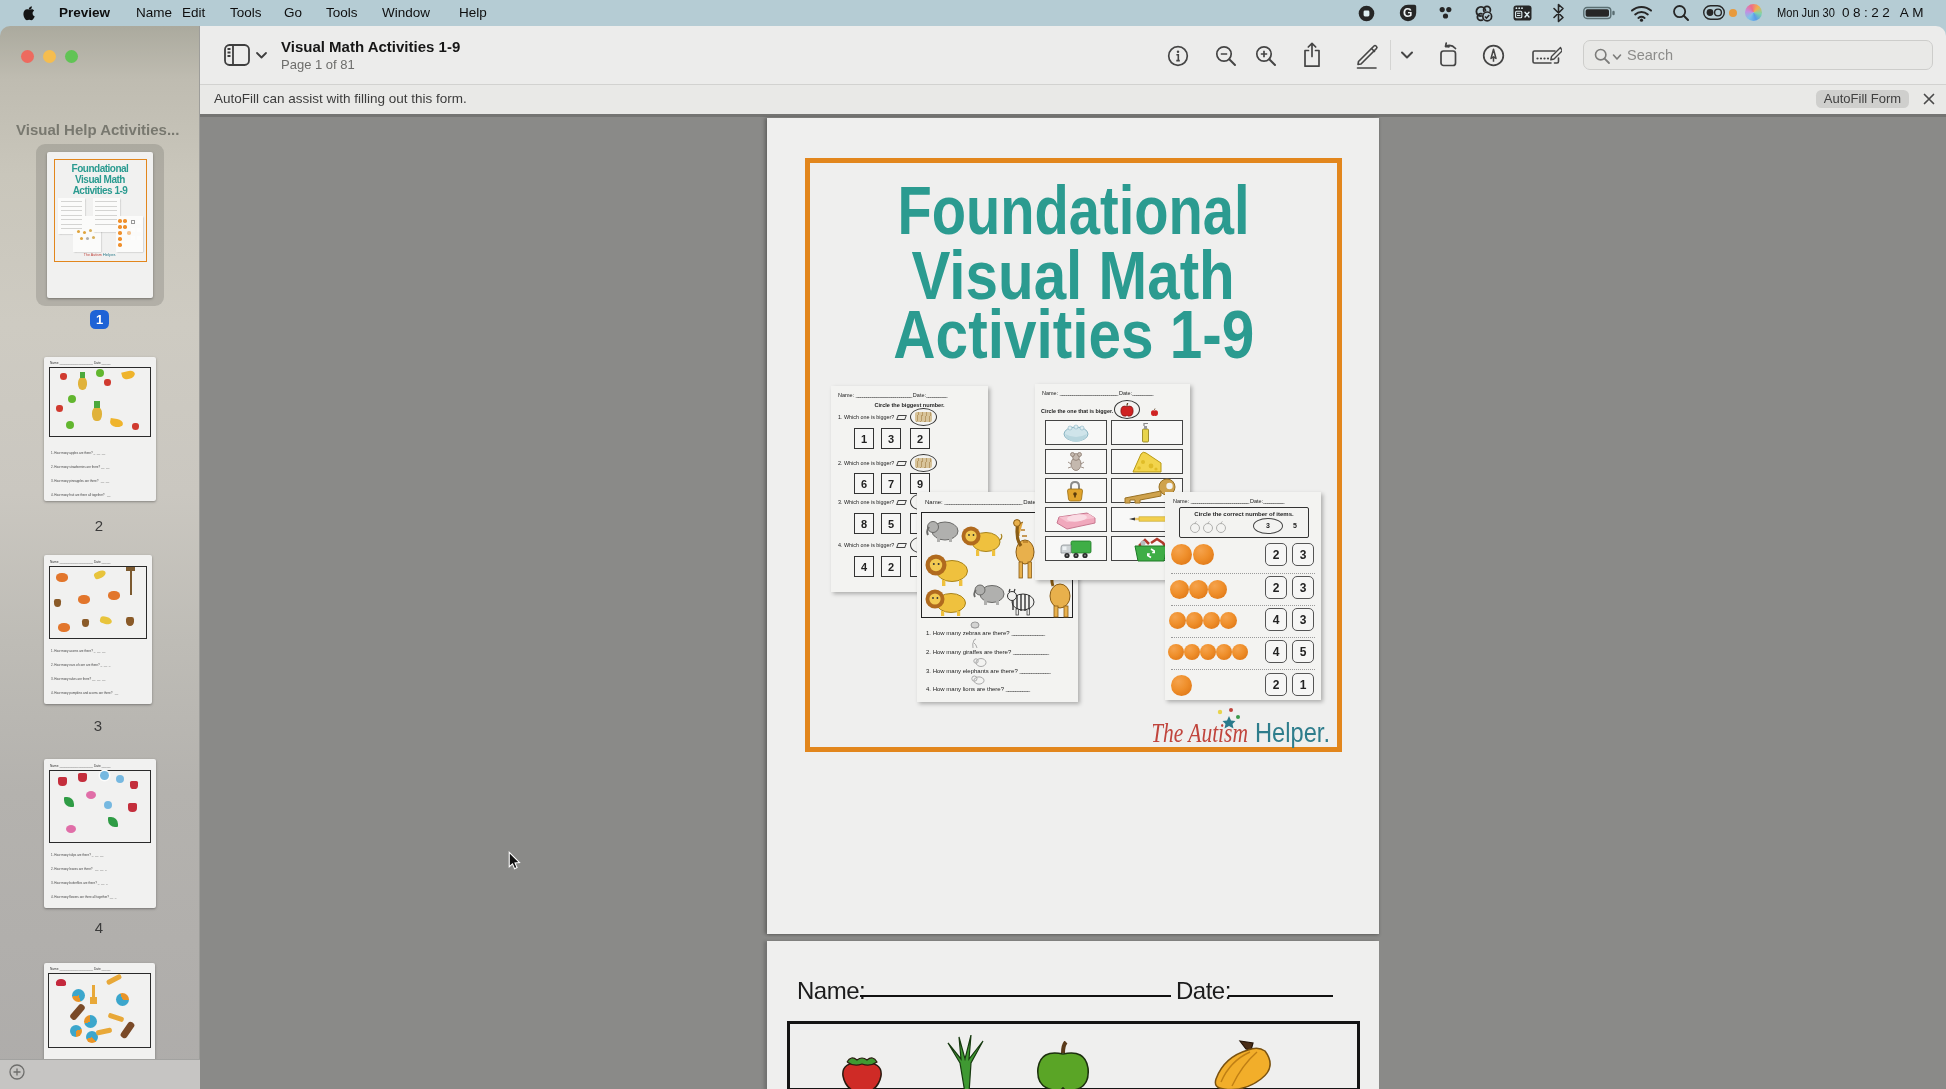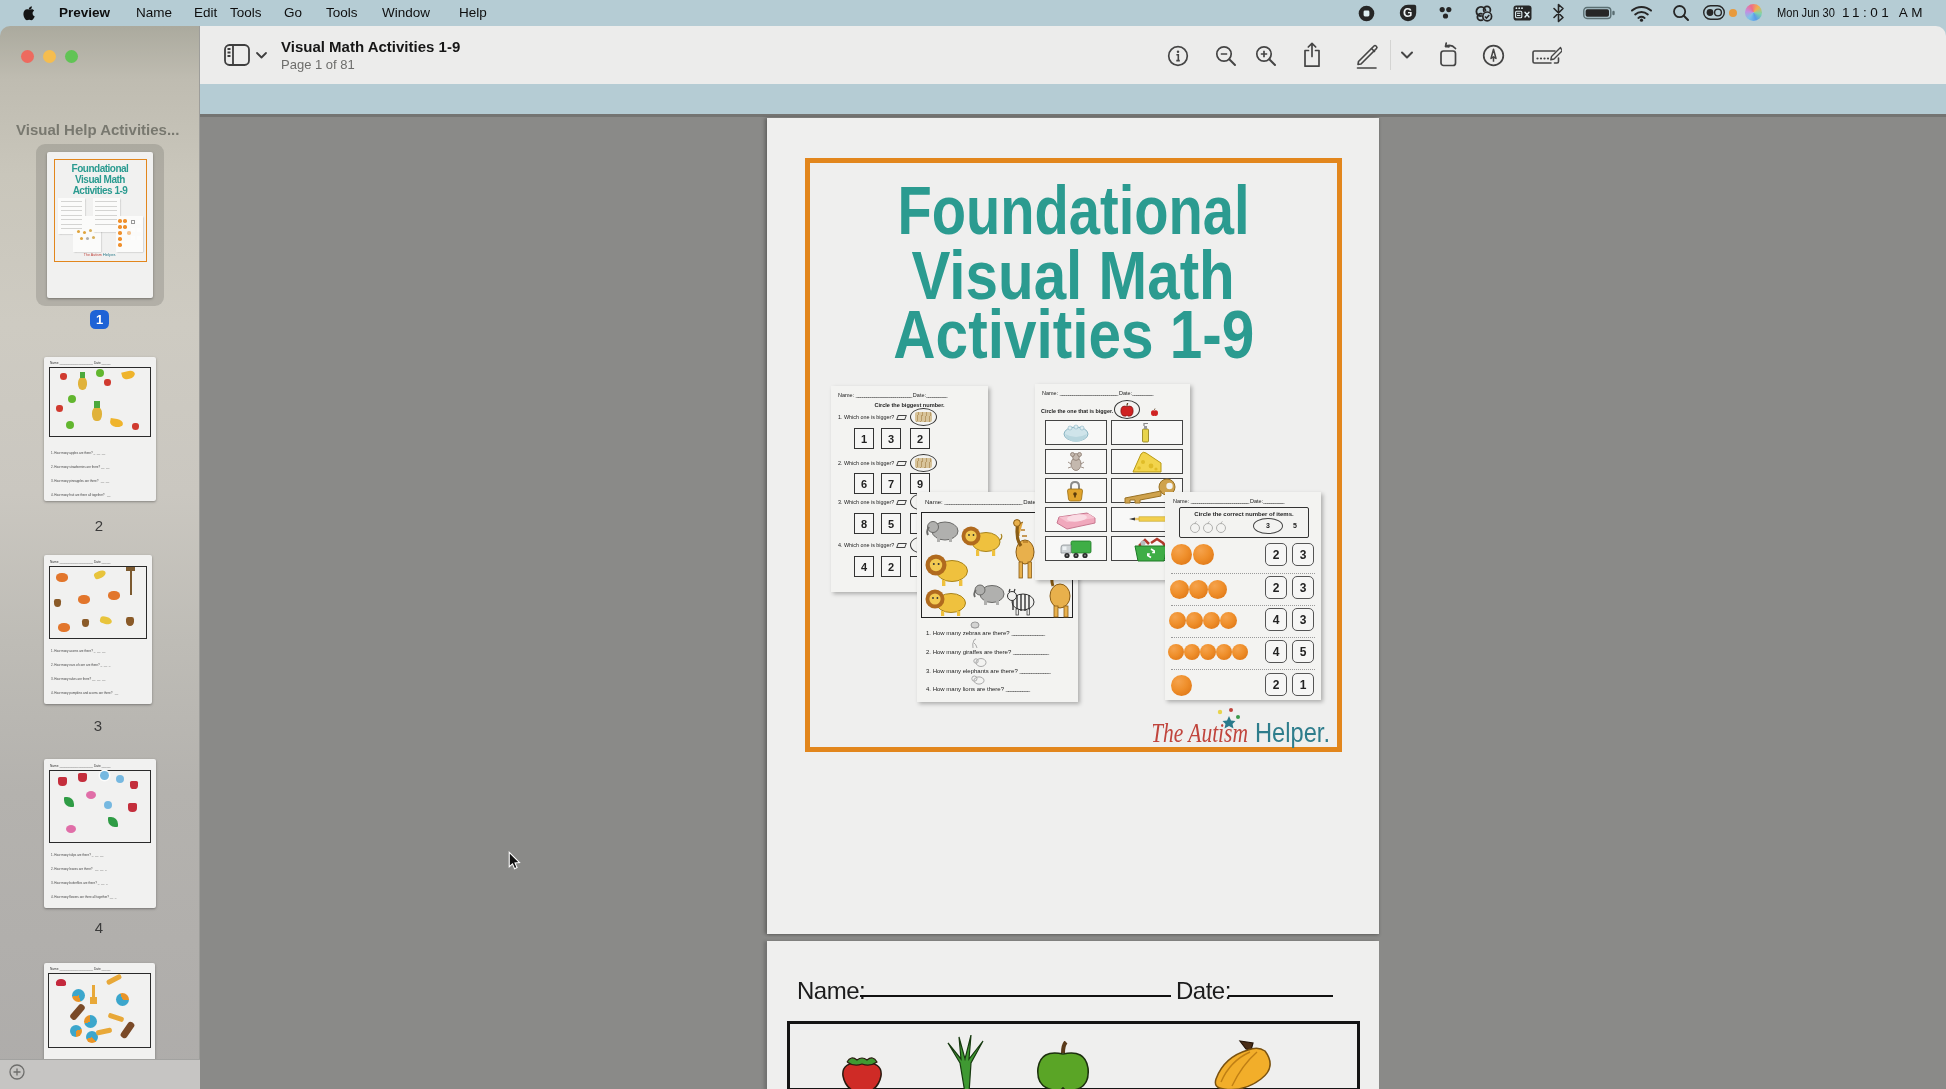--- a/index.html
+++ b/index.html
@@ -213,24 +213,41 @@
           <g fill="none" stroke="#454545" stroke-width="1.6" stroke-linejoin="round" stroke-linecap="round">
             <path d="M24 6 H3.5 Q2 6 2 7.5 V16.5 Q2 18 3.5 18 H20"></path>
             <path d="M23.5 18 H26 Q27.5 18 27.5 16.5 V13"></path>
             <path d="M29.5 2.5 L20.5 11.5 L19.8 14.8 L23 14 L30.5 6.5 Q31.5 5.5 30.5 4.5 Z" stroke-width="1.4"></path>
           </g>
           <circle cx="6.5" cy="13.5" r="1.1" fill="#454545"></circle>
           <circle cx="10" cy="13.5" r="1.1" fill="#454545"></circle>
           <circle cx="13.5" cy="13.5" r="1.1" fill="#454545"></circle>
           <circle cx="17" cy="13.5" r="1.1" fill="#454545"></circle>
         </svg>
+      <div class="abs" style="left:1383px;top:14px;width:350px;height:30px;background:#e9e9e7;border:1px solid #cdcdcb;border-radius:7px;">
+        <svg class="abs" style="left:10px;top:7px;" width="17" height="17" viewBox="0 0 17 17">
+            <circle cx="6.7" cy="6.7" r="5.2" fill="none" stroke="#7c7c7a" stroke-width="1.6"></circle>
+            <path d="M10.6 10.6 L15 15" stroke="#7c7c7a" stroke-width="1.8" stroke-linecap="round"></path>
+          </svg>
+        <svg class="abs" style="left:28px;top:12px;" width="10" height="8" viewBox="0 0 10 8">
+            <path d="M1.5 2 L5 6 L8.5 2" fill="none" stroke="#7c7c7a" stroke-width="1.6" stroke-linecap="round" stroke-linejoin="round"></path>
+          </svg>
+        <span class="abs" style="left:43px;top:6px;font-size:14.5px;color:#8c8c8a;">Search</span>
+      </div>
     </div>
     <div class="tlight" style="left:20.5px;background:#ED6A5F;"></div>
     <div class="tlight" style="left:42.5px;background:#F5BD4F;"></div>
     <div class="tlight" style="left:64.5px;background:#61C455;"></div>
+    <div id="autofillbar">
+      <span style="position:absolute;left:14px;top:6px;">AutoFill can assist with filling out this form.</span>
+      <div class="abs" style="left:1616px;top:5px;width:93px;height:18px;background:#cfcfcd;border-radius:5.5px;text-align:center;font-size:13px;color:#404040;line-height:18px;">AutoFill Form</div>
+      <svg class="abs" style="left:1723px;top:8px;" width="12" height="12" viewBox="0 0 12 12">
+          <path d="M1.5 1.5 L10.5 10.5 M10.5 1.5 L1.5 10.5" stroke="#4a4a4a" stroke-width="1.7" stroke-linecap="round"></path>
+        </svg>
+    </div>
     <div id="content">
       <div id="page1">
         <div id="orangebox"></div>
         <div class="titleline" style="top:53px;"><span id="t1" style="transform:scaleX(0.813);">Foundational</span></div>
         <div class="titleline" style="top:118px;"><span id="t2" style="transform:scaleX(0.846);">Visual Math</span></div>
         <div class="titleline" style="top:177px;"><span id="t3" style="transform:scaleX(0.848);">Activities 1-9</span></div>
         <div class="sheet" id="sheetA" style="left:64px;top:268px;width:157px;height:206px;z-index:1;">
           <div class="ttext" style="left:7px;top:6px;font-size:5.5px;">Name: <span style="letter-spacing:-1px;">___________________________</span> Date:<span style="letter-spacing:-1px;">__________</span></div>
           <div class="ttext" style="left:0;top:16px;width:157px;text-align:center;font-size:5.6px;font-weight:bold;">Circle the biggest number.</div>
           <div class="ttext" style="left:7px;top:28px;font-size:5.4px;">1. Which one is bigger?</div>
@@ -532,21 +549,21 @@
           <path d="M1.5 1.5 L1.5 19 L5.5 15.5 L8 21.5 L11 20 L8.5 14.5 L14 14 Z" fill="#111" stroke="#fff" stroke-width="1.3"></path>
         </svg>
     </div>
   </div>
   <div id="menubar">
     <svg class="abs" style="left:21px;top:5px;" width="16" height="17" viewBox="0 0 16 17">
       <path fill="#141414" d="M11.2 4.3c-.9 0-2 .6-2.6.6-.7 0-1.6-.6-2.6-.6C4.2 4.3 2.4 5.9 2.4 9c0 2.9 2.1 6.2 3.5 6.2.7 0 1.4-.5 2.3-.5.9 0 1.5.5 2.3.5 1.5 0 3-2.8 3.2-3.9-1.2-.4-2.1-1.6-2.1-2.9 0-1.2.6-2.1 1.5-2.7-.5-.8-1.3-1.4-1.9-1.4zM10.8 1.2c-.8.1-1.8.6-2.3 1.3-.5.6-.9 1.5-.7 2.4.9 0 1.8-.5 2.4-1.2.5-.7.8-1.6.6-2.5z"></path>
     </svg>
     <span class="mi" style="left:59px;font-weight:bold;">Preview</span>
     <span class="mi" style="left:136px;">Name</span>
-    <span class="mi" style="left:194px;">Edit</span>
+    <span class="mi" style="left:182px;">Edit</span>
     <span class="mi" style="left:230px;">Tools</span>
     <span class="mi" style="left:284px;">Go</span>
     <span class="mi" style="left:326px;">Tools</span>
     <span class="mi" style="left:382px;">Window</span>
     <span class="mi" style="left:459px;">Help</span>
     <svg class="abs" style="left:1358px;top:4.5px;" width="17" height="17" viewBox="0 0 17 17">
         <circle cx="8.5" cy="8.5" r="7.8" fill="#262626"></circle>
         <rect x="5.6" y="5.6" width="5.8" height="5.8" rx="1.4" fill="#dfeef2"></rect>
       </svg>
     <svg class="abs" style="left:1399px;top:4px;" width="18" height="18" viewBox="0 0 18 18">
@@ -599,15 +616,15 @@
       </svg>
     <svg class="abs" style="left:1703px;top:5px;" width="22" height="15" viewBox="0 0 22 15">
         <rect x="0.7" y="0.7" width="20.6" height="13.6" rx="6.8" fill="none" stroke="#262626" stroke-width="1.4"></rect>
         <circle cx="7" cy="7.5" r="3.4" fill="#262626"></circle>
         <circle cx="15" cy="7.5" r="3.4" fill="none" stroke="#262626" stroke-width="1.4"></circle>
       </svg>
     <circle class="abs"></circle>
     <div class="abs" style="left:1729px;top:9px;width:8px;height:8px;border-radius:50%;background:#e89a3c;"></div>
     <div class="abs" style="left:1745px;top:4px;width:17px;height:17px;border-radius:50%;background:conic-gradient(from 220deg,#7ec4e8,#c58ee0,#ee6d8a,#f2b04c,#7fd4a9,#5a9ce8,#7ec4e8);"></div>
     <span class="mi" style="left:1777px;font-size:13.5px;transform:scaleX(0.82);transform-origin:left center;display:inline-block;">Mon Jun 30</span>
-    <span class="mi" style="left:1842px;font-size:13.5px;letter-spacing:3.5px;">11:01 AM</span>
+    <span class="mi" style="left:1842px;font-size:13.5px;letter-spacing:3.5px;">08:22 AM</span>
   </div>
 </div>
 
 </body></html>

